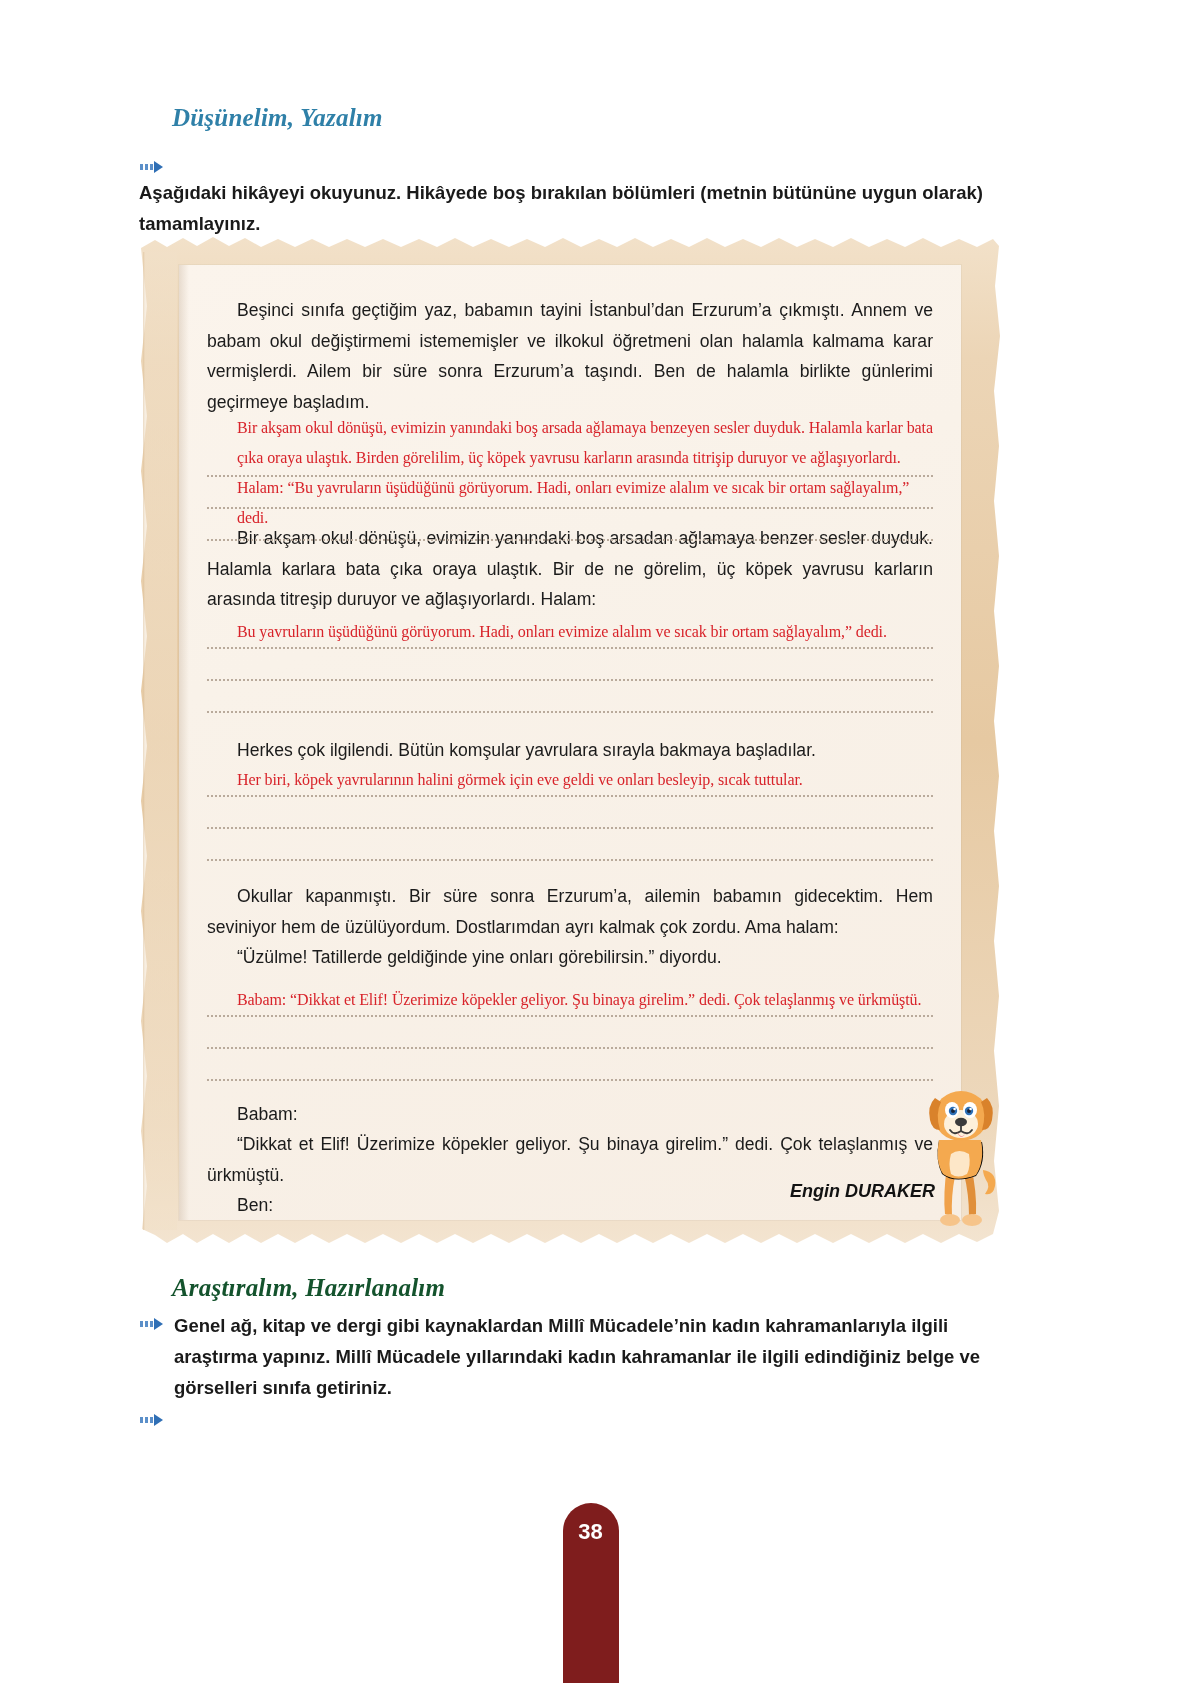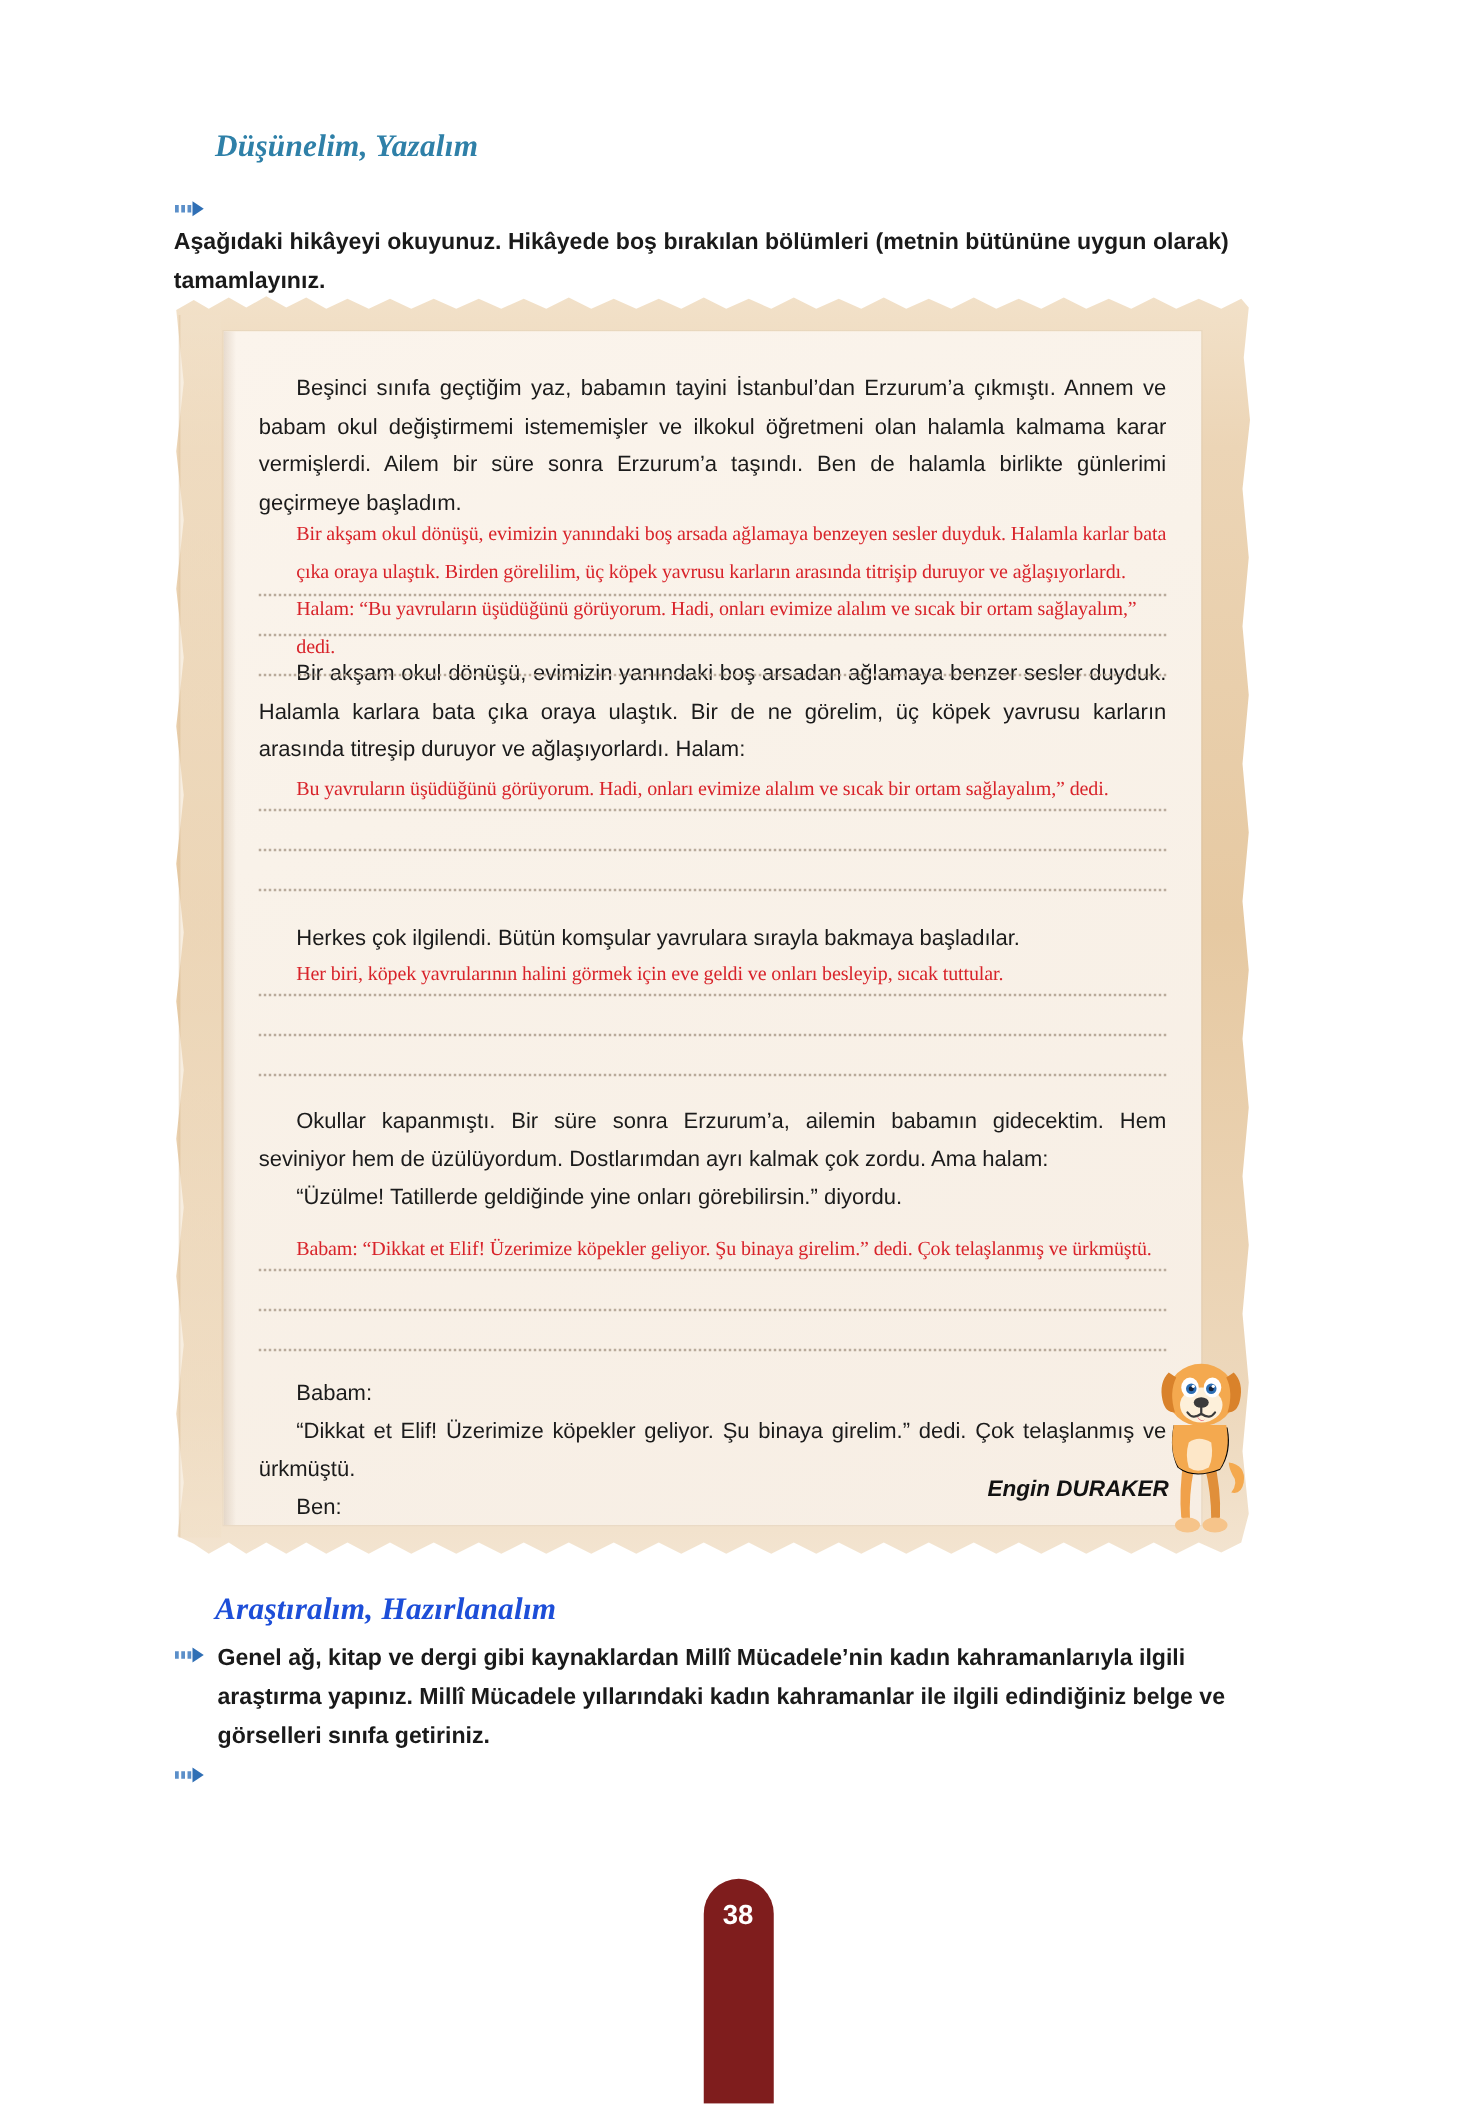--- a/index.html
+++ b/index.html
@@ -22,21 +22,21 @@
 
   
   .sec-title {
     position: absolute;
     font-family: "Liberation Serif", serif;
     font-style: italic;
     font-weight: bold;
     letter-spacing: .2px;
   }
   .sec-title.teal { color: #2f80a8; font-size: 25px; }
-  .sec-title.navy { color: #1d4ed8; font-size: 25px; }
+  .sec-title.navy { color: #14532d; font-size: 25px; }
 
   
   .bullet-row {
     position: absolute;
     display: flex;
     align-items: flex-start;
   }
   .arrow-ico {
     flex: 0 0 auto;
     width: 26px;

